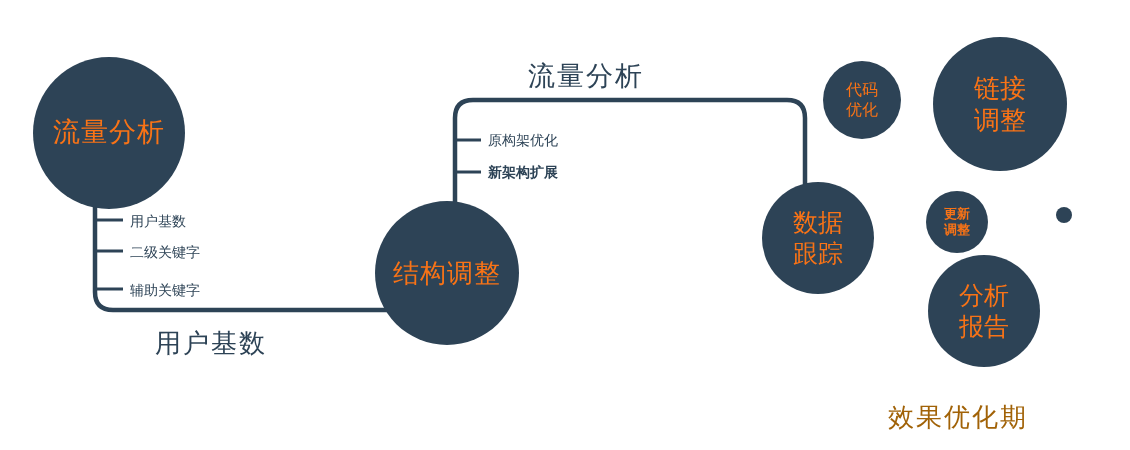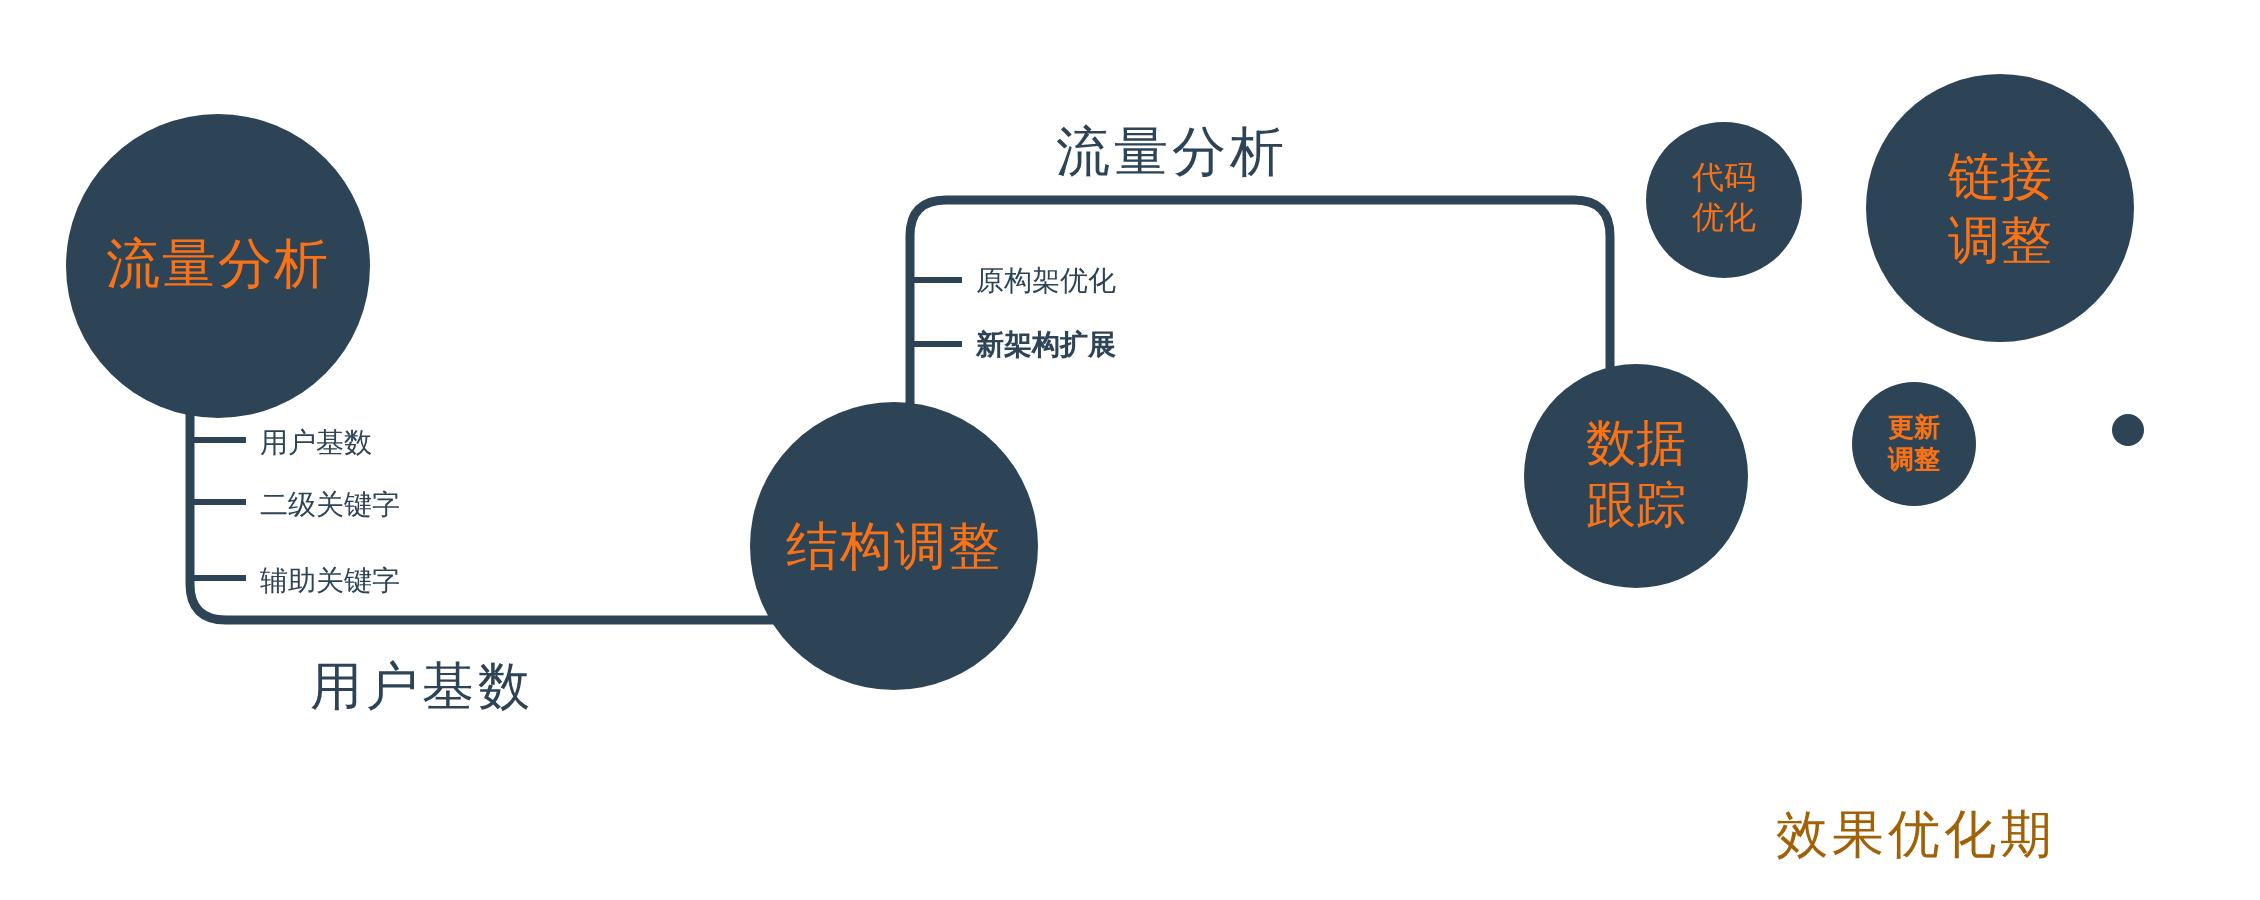--- a/index.html
+++ b/index.html
@@ -57,20 +57,22 @@
 
   <div class="node node-code">代码
 优化</div>
 
   <div class="node node-link">链接
 调整</div>
 
   <div class="node node-update">更新
 调整</div>
 
+  <div class="node node-report">分析
+报告</div>
 
   <div class="node node-dot"></div>
 
   <div class="tick-label tl-1">用户基数</div>
   <div class="tick-label tl-2">二级关键字</div>
   <div class="tick-label tl-3">辅助关键字</div>
 
   <div class="tick-label tl-4">原构架优化</div>
   <div class="tick-label tl-5">新架构扩展</div>
 

